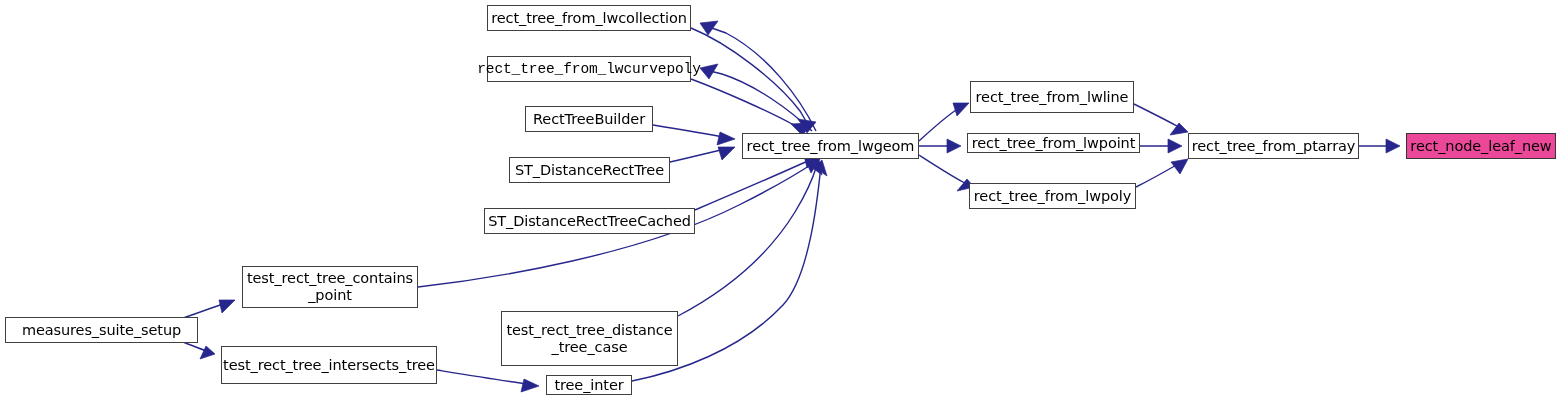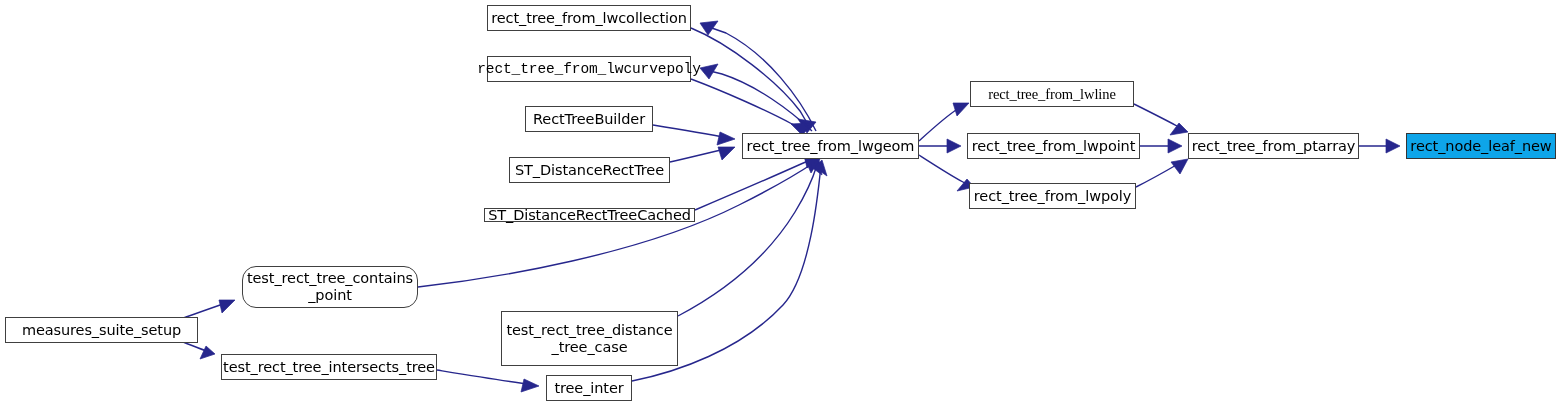--- a/index.html
+++ b/index.html
@@ -34,21 +34,21 @@
     line-height: 17px;
     display: flex;
     align-items: center;
     justify-content: center;
     text-align: center;
     white-space: pre-line;
     letter-spacing: -0.1px;
     z-index: 2;
   }
   .node.highlight {
-    background: #0ea5e9;
+    background: #ec4899;
     border-color: #353535;
   }
   .edge-path {
     fill: none;
     stroke: #26268c;
     stroke-width: 1.4px;
   }
   .edge-head {
     fill: #26268c;
     stroke: #26268c;
@@ -138,27 +138,27 @@
       </g>
       <g>
         <path class="edge-path" d="M 1359,146 L 1394,146"></path>
         <polygon class="edge-head" points="1400,146 1386,153 1386,139"></polygon>
       </g>
     </svg>
 <div class="node" style="left: 487px; top: 5px; width: 204px; height: 26px;">rect_tree_from_lwcollection</div>
     <div class="node" style="left: 487px; top: 56px; width: 204px; height: 26px; font-family: Liberation Mono, monospace;">rect_tree_from_lwcurvepoly</div>
     <div class="node" style="left: 525px; top: 106px; width: 128px; height: 26px;">RectTreeBuilder</div>
     <div class="node" style="left: 509px; top: 157px; width: 161px; height: 26px;">ST_DistanceRectTree</div>
-    <div class="node" style="left: 484px; top: 208px; width: 211px; height: 14px;">ST_DistanceRectTreeCached</div>
-    <div class="node" style="left: 242px; top: 266px; width: 176px; height: 42px; border-radius: 14px;">test_rect_tree_contains
+    <div class="node" style="left: 484px; top: 208px; width: 211px; height: 26px;">ST_DistanceRectTreeCached</div>
+    <div class="node" style="left: 242px; top: 266px; width: 176px; height: 42px;">test_rect_tree_contains
 _point</div>
     <div class="node" style="left: 5px; top: 317px; width: 193px; height: 26px;">measures_suite_setup</div>
     <div class="node" style="left: 501px; top: 311px; width: 177px; height: 55px;">test_rect_tree_distance
 _tree_case</div>
-    <div class="node" style="left: 221px; top: 354px; width: 216px; height: 26px;">test_rect_tree_intersects_tree</div>
-    <div class="node" style="left: 546px; top: 375px; width: 86px; height: 26px;">tree_inter</div>
+    <div class="node" style="left: 221px; top: 346px; width: 216px; height: 38px;">test_rect_tree_intersects_tree</div>
+    <div class="node" style="left: 546px; top: 375px; width: 86px; height: 20px;">tree_inter</div>
     <div class="node" style="left: 742px; top: 133px; width: 177px; height: 26px;">rect_tree_from_lwgeom</div>
-    <div class="node" style="left: 970px; top: 81px; width: 164px; height: 26px; font-family: Liberation Serif, serif;">rect_tree_from_lwline</div>
-    <div class="node" style="left: 967px; top: 133px; width: 173px; height: 26px;">rect_tree_from_lwpoint</div>
+    <div class="node" style="left: 970px; top: 81px; width: 164px; height: 32px;">rect_tree_from_lwline</div>
+    <div class="node" style="left: 967px; top: 133px; width: 173px; height: 20px;">rect_tree_from_lwpoint</div>
     <div class="node" style="left: 969px; top: 183px; width: 167px; height: 26px;">rect_tree_from_lwpoly</div>
     <div class="node" style="left: 1188px; top: 133px; width: 171px; height: 26px;">rect_tree_from_ptarray</div>
     <div class="node highlight" style="left: 1406px; top: 133px; width: 150px; height: 26px;">rect_node_leaf_new</div>
   </div>
 
 </body></html>

